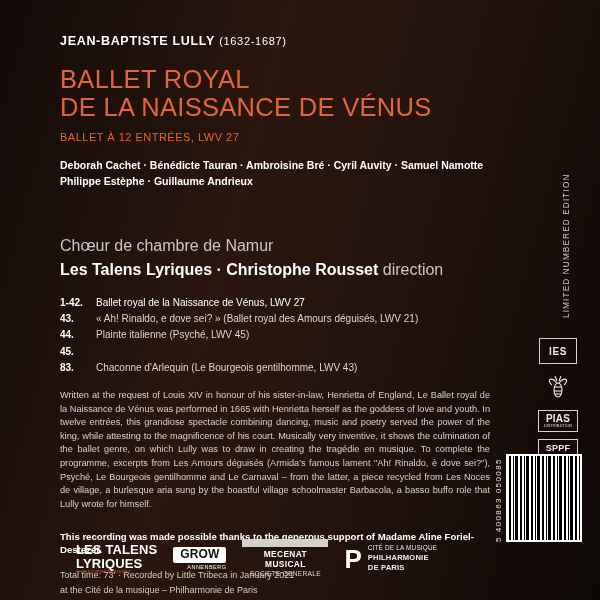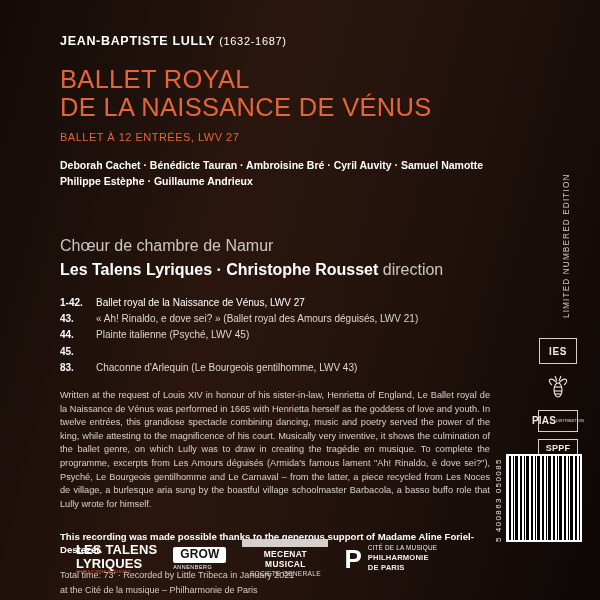--- a/index.html
+++ b/index.html
@@ -171,21 +171,21 @@
     font-size: 10px; letter-spacing: 0.06em;
   }
   .logo-bee {
     width: 38px; height: 32px;
     display: flex; align-items: center; justify-content: center;
     border: none;
     color: #efe9e4;
   }
   .logo-pias {
     width: 40px; height: 22px;
-    display: flex; flex-direction: row;
+    display: flex; flex-direction: column;
     align-items: center; justify-content: center;
     line-height: 1;
   }
   .logo-pias .t1 { font-size: 10px; letter-spacing: 0.02em; }
   .logo-pias .t2 { font-size: 3.6px; letter-spacing: 0.06em; font-weight: normal; margin-top: 1px; }
   .logo-sppf {
     width: 40px; height: 17px;
     display: flex; align-items: center; justify-content: center;
     font-size: 9px; letter-spacing: 0.03em;
   }
@@ -248,21 +248,21 @@
   .bl-talens .sm {
     display: block;
     font-size: 4.2px;
     font-weight: normal;
     letter-spacing: 0.08em;
     color: #e2663a;
   }
   .bl-grow {
     display: flex;
     flex-direction: column;
-    align-items: flex-start;
+    align-items: flex-end;
     line-height: 1.05;
   }
   .bl-grow .g {
     background: #ffffff;
     color: #111;
     font-size: 12px;
     font-weight: bold;
     padding: 1px 7px 2px 7px;
     border-radius: 2px;
     letter-spacing: 0.01em;

